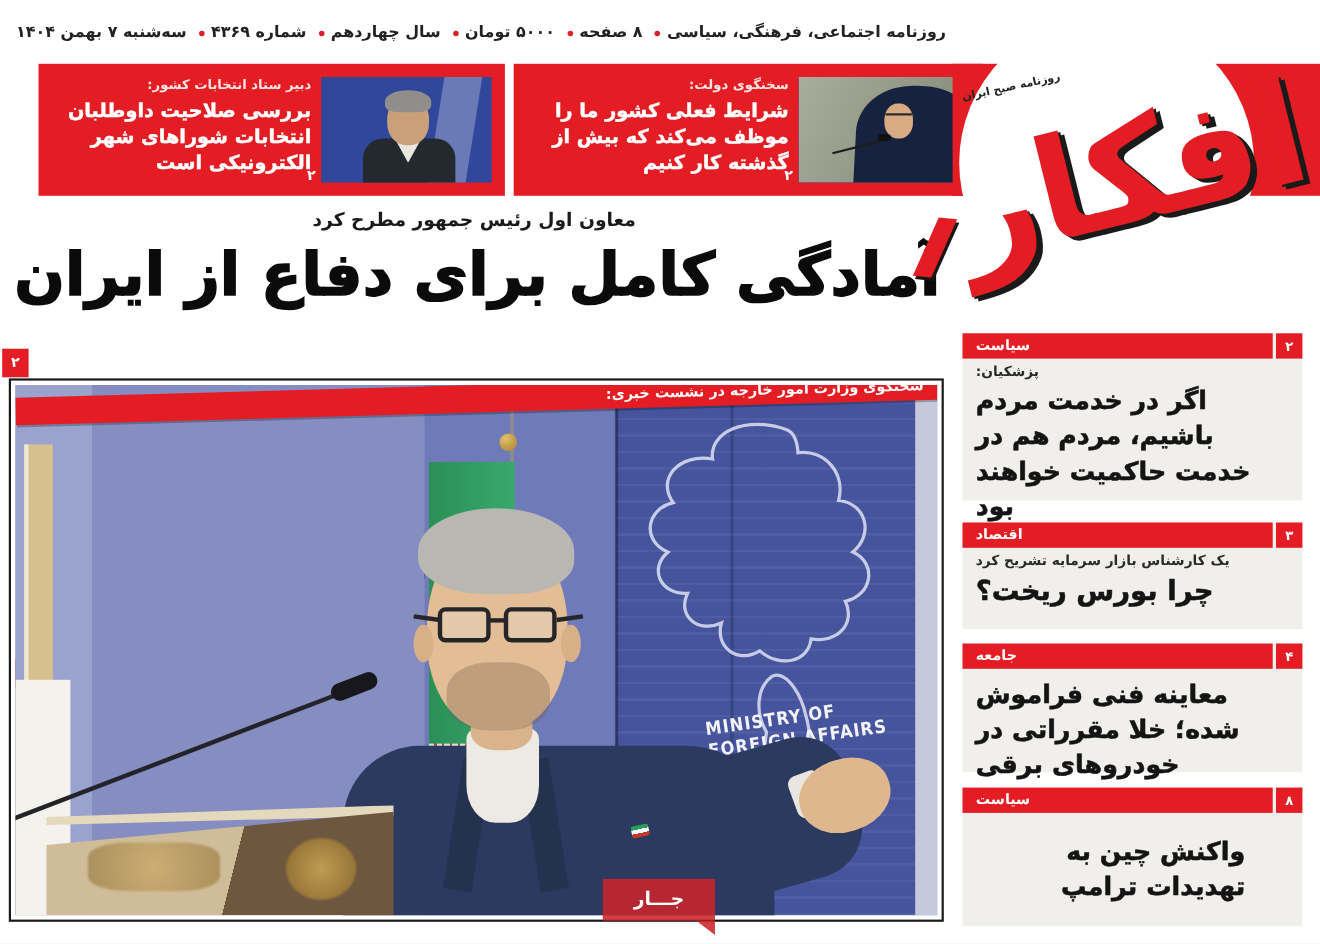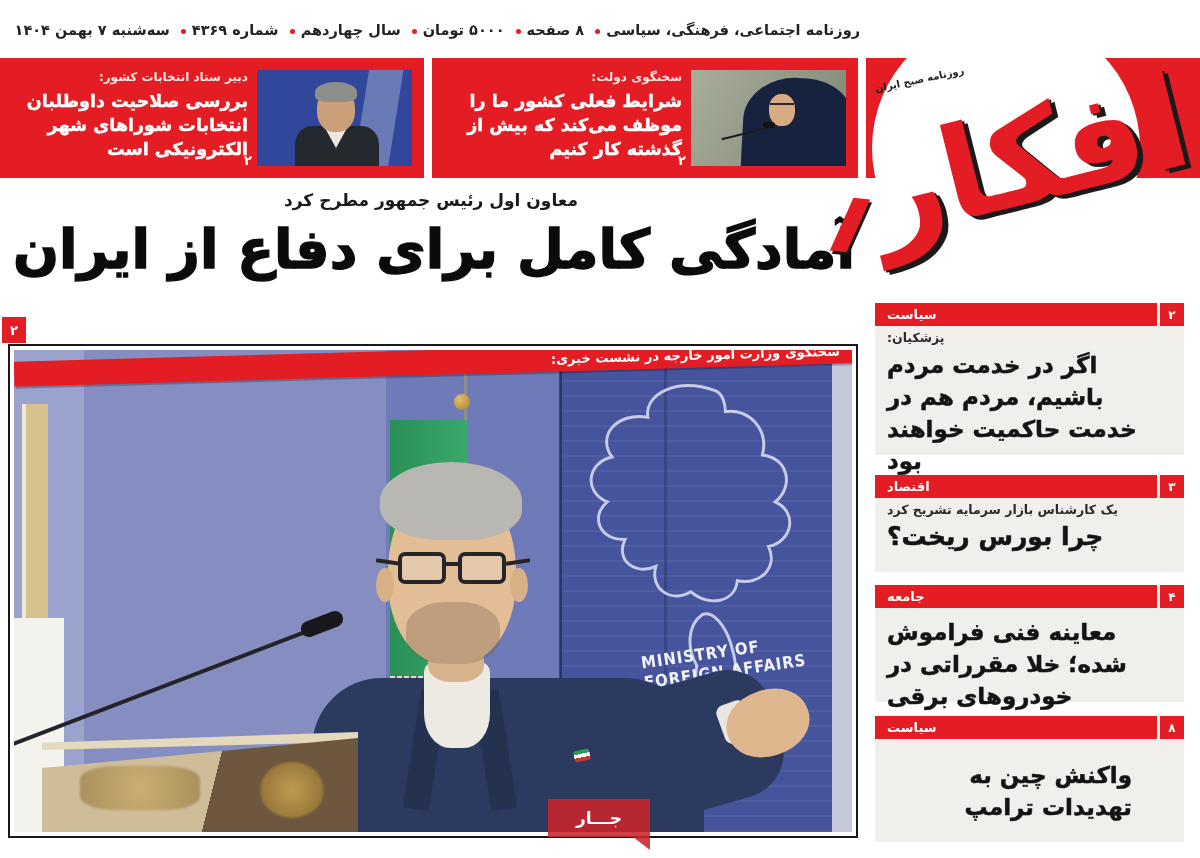--- a/index.html
+++ b/index.html
@@ -5,21 +5,21 @@
   html,body{margin:0;padding:0;background:#e9e9e9;}
   *{box-sizing:border-box;font-family:"DejaVu Sans",sans-serif;}
   #page{position:relative;width:1200px;height:858px;background:#fff;overflow:hidden;margin:0 auto;padding-left:28px;}
   .abs{position:absolute;}
 
   
   #infoline{top:22px;right:340px;direction:rtl;font-size:14.5px;font-weight:bold;color:#222;white-space:nowrap;}
   .dot{display:inline-block;width:5px;height:5px;border-radius:50%;background:#e31d23;margin:0 6px;vertical-align:middle;}
 
   
-  .redbox{top:58px;height:120px;background:#e31d23;}
+  .redbox{top:58px;height:120px;background:#e31d23;margin-left:35px;}
   #box1{left:0;width:424px;}
   #box2{left:432px;width:426px;}
   #bandR{left:866px;width:334px;top:58px;height:120px;background:#e31d23;}
   .thumb{position:absolute;right:12px;top:12px;width:155px;height:96px;overflow:hidden;background:#31479c;}
   .boxtxt{position:absolute;right:176px;left:12px;top:12px;direction:rtl;text-align:right;color:#fff;}
   .boxkick{font-size:12px;font-weight:600;color:rgba(255,255,255,.88);margin-bottom:5px;}
   .boxhl{font-size:17.5px;font-weight:bold;line-height:24px;-webkit-text-stroke:.4px #fff;}
   .boxnum{position:absolute;bottom:10px;right:172px;color:#fff;font-size:13px;font-weight:bold;}
 
   

